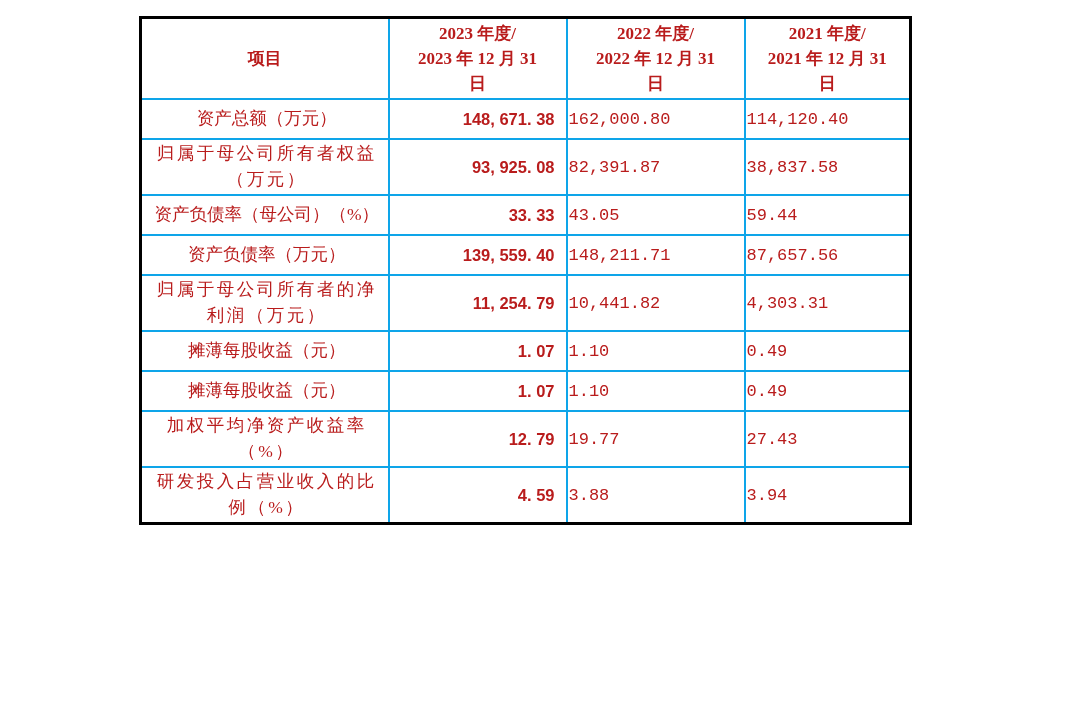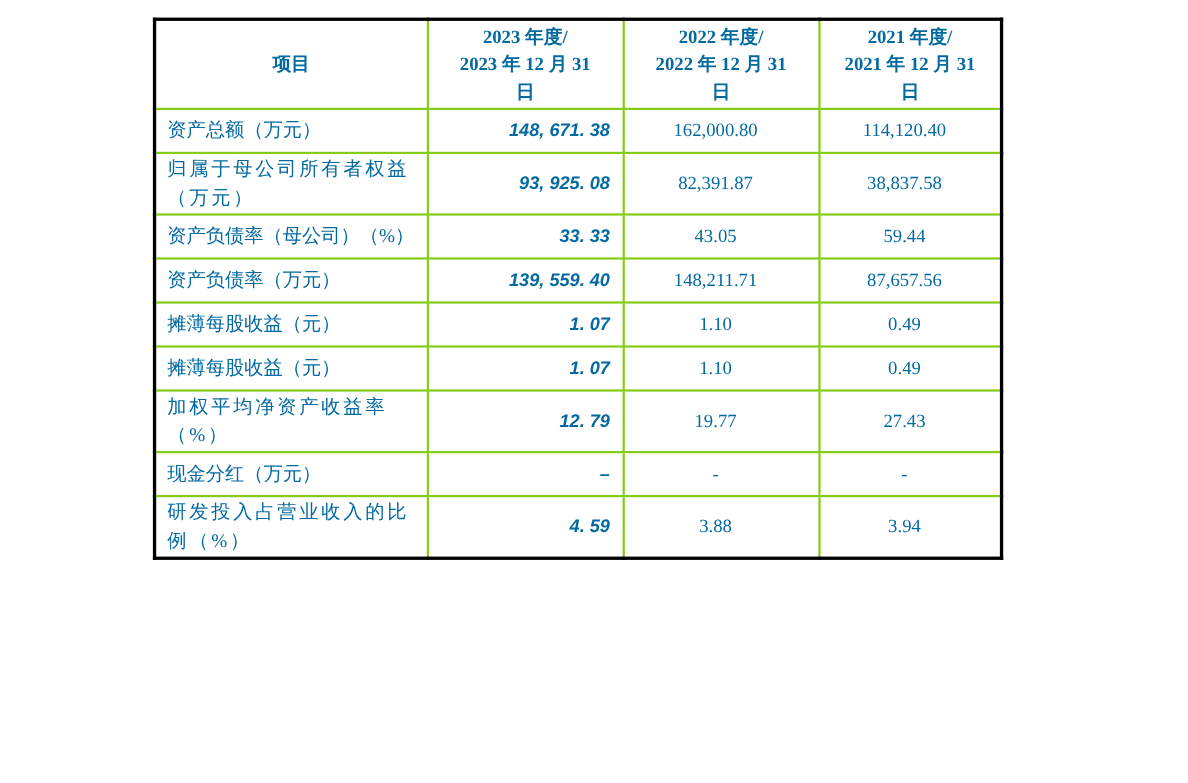--- a/index.html
+++ b/index.html
@@ -16,55 +16,54 @@
   }
   table.fin {
     position: absolute;
     left: 139px; top: 16px;
     width: 770px;
     border-collapse: collapse;
     table-layout: fixed;
     border: 3px solid #000;
   }
   table.fin th, table.fin td {
-    border: 2px solid #84cc16;
+    border: 2px solid #0ea5e9;
     vertical-align: middle;
-    color: #0369a1;
+    color: #b91c1c;
     overflow: hidden;
   }
   table.fin th {
     font-family: "Liberation Serif", "DejaVu Serif", serif;
     font-weight: 700;
     font-size: 17px;
     line-height: 25px;
     text-align: center;
     white-space: pre-line;
     padding: 2px 4px;
   }
   td.label {
     font-family: "Liberation Serif", "DejaVu Serif", serif;
     font-size: 17.5px;
     line-height: 26px;
-    text-align: left;
+    text-align: center;
     padding: 0 6px 2px 10px;
     white-space: pre-line;
   }
   td.label.spread { letter-spacing: 2.5px; border-radius: 15px; }
   td.v2023 {
     font-family: "Liberation Sans", "DejaVu Sans", sans-serif;
     font-weight: 700;
     font-size: 16.5px;
     text-align: right;
     padding-right: 11px;
-    font-style: italic;
   }
   td.vser {
-    font-family: Liberation Serif, serif;
+    font-family: Liberation Mono, monospace;
     font-size: 17px;
-    text-align: center;
+    text-align: left;
     padding-right: 11px;
   }
   tr.hrow { height: 76px; }
   tr.r1 { height: 40px; }
   tr.r2 { height: 50px; }
   tr.r3 { height: 76px; }
 </style>
 </head>
 <body>
 
@@ -107,45 +106,46 @@
         <td class="v2023">33. 33</td>
         <td class="vser">43.05</td>
         <td class="vser">59.44</td>
       </tr>
       <tr class="r1">
         <td class="label">资产负债率（万元）</td>
         <td class="v2023">139, 559. 40</td>
         <td class="vser">148,211.71</td>
         <td class="vser">87,657.56</td>
       </tr>
+      <tr class="r2">
+        <td class="label spread">归属于母公司所有者的净
+利润（万元）</td>
+        <td class="v2023">11, 254. 79</td>
+        <td class="vser">10,441.82</td>
+        <td class="vser">4,303.31</td>
+      </tr>
       <tr class="r1">
         <td class="label">摊薄每股收益（元）</td>
         <td class="v2023">1. 07</td>
         <td class="vser">1.10</td>
         <td class="vser">0.49</td>
       </tr>
       <tr class="r1">
         <td class="label">摊薄每股收益（元）</td>
         <td class="v2023">1. 07</td>
         <td class="vser">1.10</td>
         <td class="vser">0.49</td>
       </tr>
       <tr class="r2">
         <td class="label spread">加权平均净资产收益率
 （%）</td>
         <td class="v2023">12. 79</td>
         <td class="vser">19.77</td>
         <td class="vser">27.43</td>
       </tr>
-      <tr class="r1">
-        <td class="label">现金分红（万元）</td>
-        <td class="v2023">–</td>
-        <td class="vser">-</td>
-        <td class="vser">-</td>
-      </tr>
       <tr class="r2">
         <td class="label spread">研发投入占营业收入的比
 例（%）</td>
         <td class="v2023">4. 59</td>
         <td class="vser">3.88</td>
         <td class="vser">3.94</td>
       </tr>
     </tbody>
   </table>
 </div>

